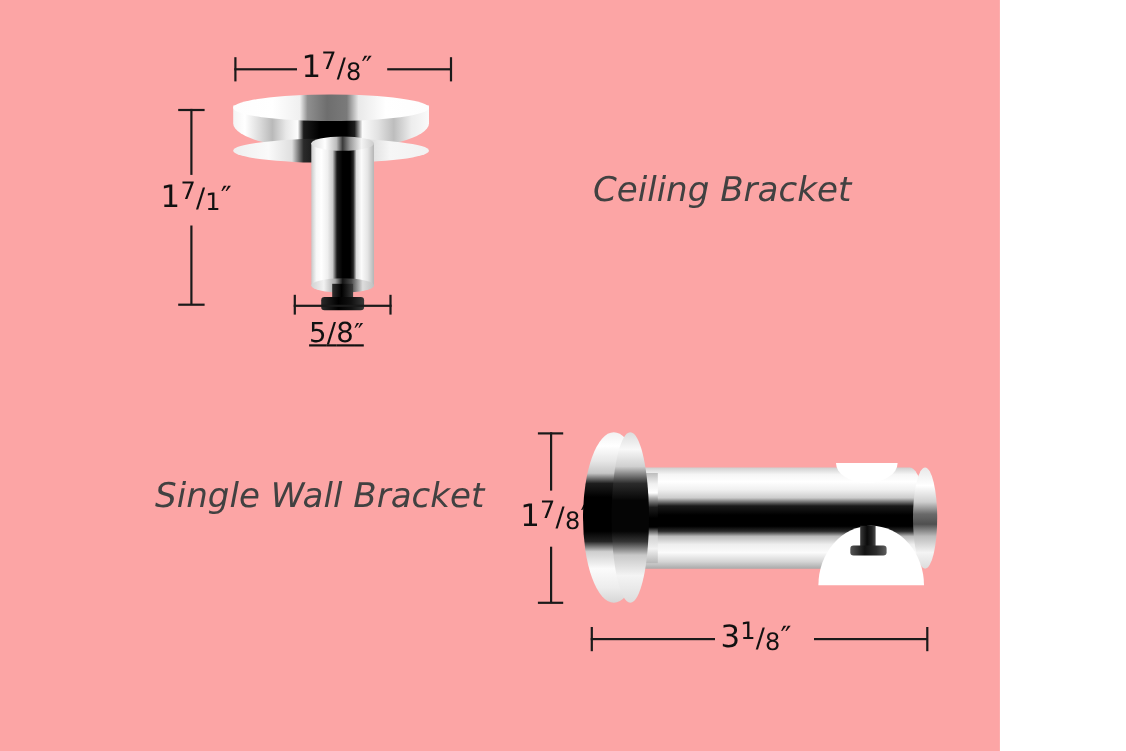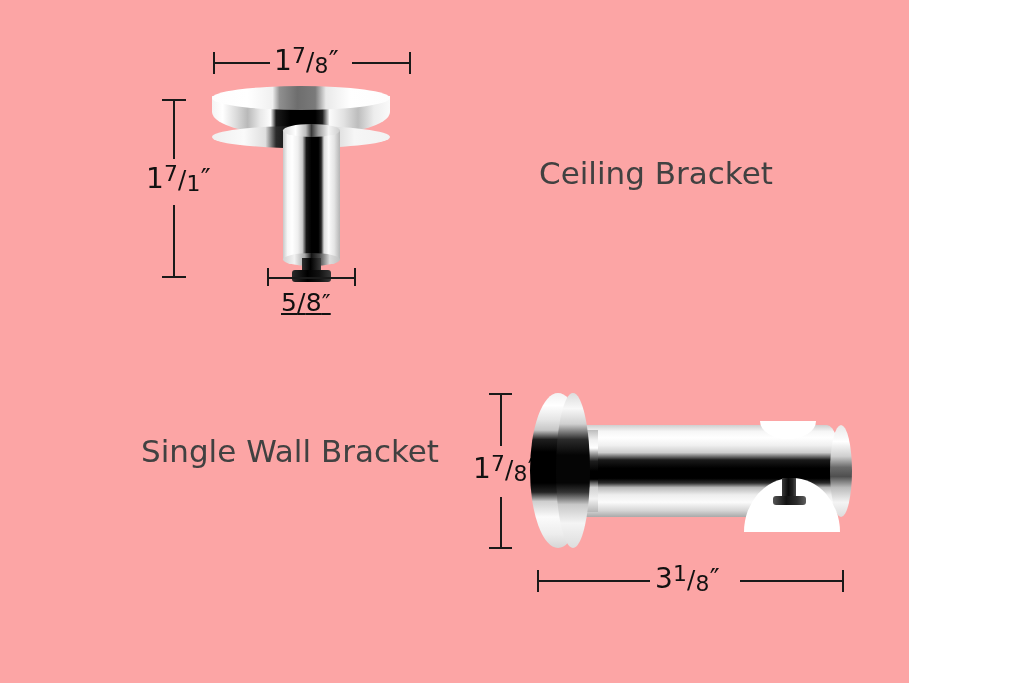--- a/index.html
+++ b/index.html
@@ -60,20 +60,21 @@
   .frac .bar { font-size: 1.12em; }
   .inch { font-size: .95em; letter-spacing: 0; }
 
   .part-title {
     position: absolute;
     color: #414141;
     font-family: "DejaVu Sans", sans-serif;
     font-weight: 400;
     font-size: 31px;
     white-space: nowrap;
+    font-style: italic;
   }
 
   
   #ceiling-bracket { position: absolute; }
 
   .cb-disc-body {
     position: absolute;
     left: 212px; top: 96px;
     width: 178px; height: 40px;
     background:

